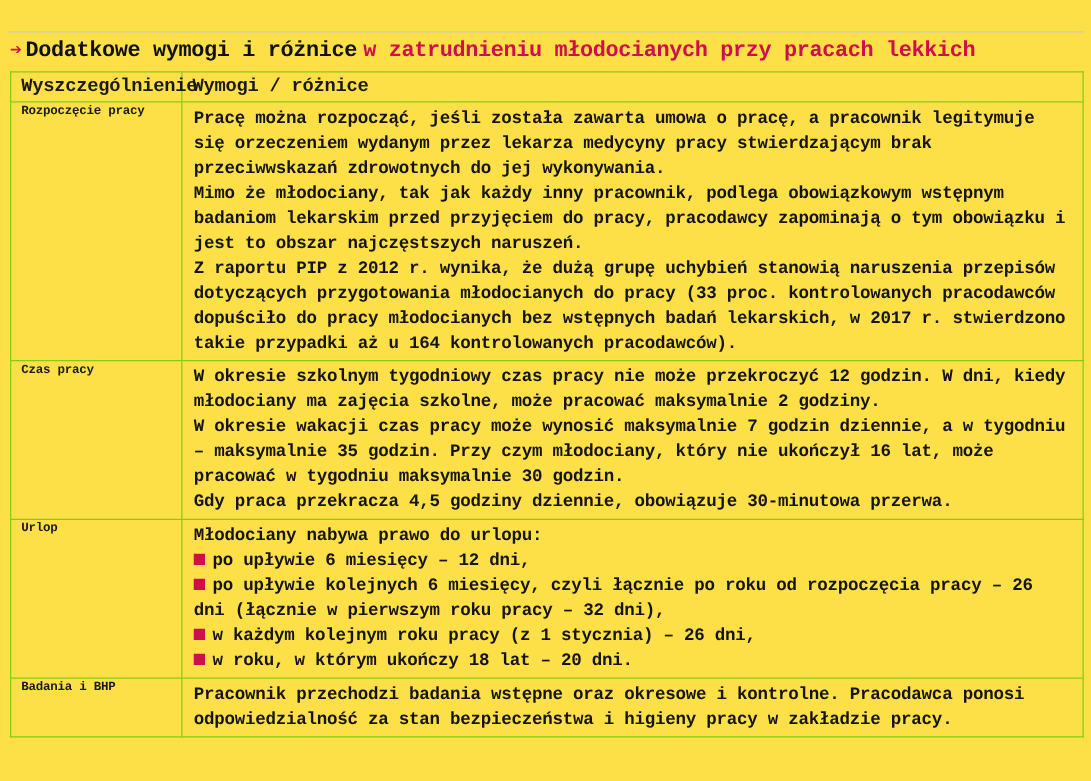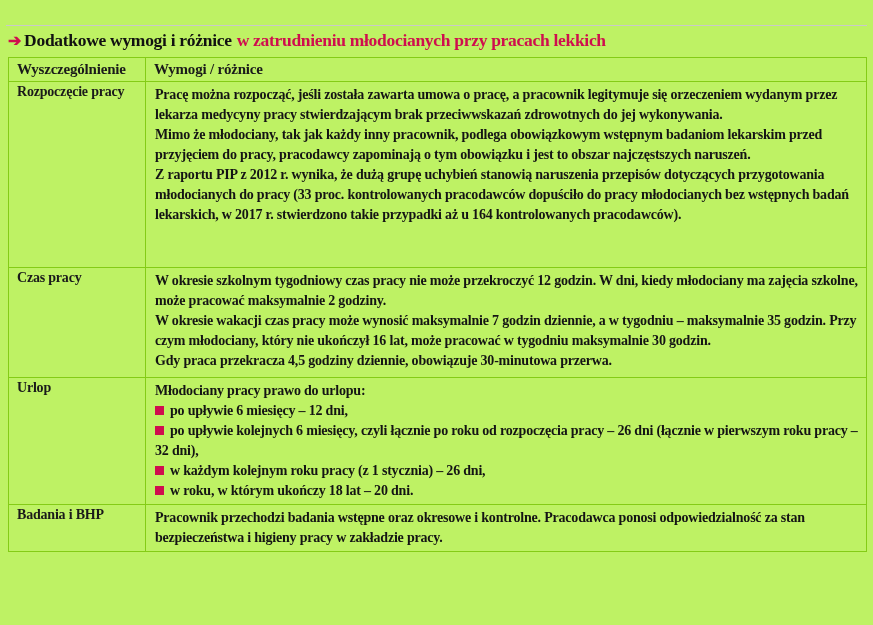--- a/index.html
+++ b/index.html
@@ -4,22 +4,22 @@
 <style>
   html, body {
     margin: 0;
     padding: 0;
     background: #ffffff;
   }
   .page {
     position: relative;
     width: 873px;
     height: 625px;
-    background: #bef264;
-    font-family: Liberation Serif, serif;
+    background: #fde047;
+    font-family: Liberation Mono, monospace;
     color: #141414;
     box-sizing: border-box;
   }
   .top-rule {
     position: absolute;
     left: 6px;
     right: 6px;
     top: 25px;
     border-top: 1px solid #c9c9c9;
   }
@@ -59,21 +59,21 @@
     height: 24px;
     font-size: 15px;
     text-align: left;
     padding: 2px 8px;
     vertical-align: middle;
     color: #1a1a1a;
   }
   td.label-cell {
     vertical-align: middle;
     padding: 2px 6px 2px 8px;
-    font-size: 14px;
+    font-size: 10px;
     color: #1a1a1a;
   }
   td.content-cell {
     padding: 3px 8px 3px 9px;
     font-size: 14px;
     line-height: 20px;
     color: #141414;
   }
   td.content-cell p { margin: 0; }
   .bullet-item { margin: 0; }
@@ -129,21 +129,21 @@
         <td class="content-cell">
           <p>W okresie szkolnym tygodniowy czas pracy nie może przekroczyć 12 godzin. W dni, kiedy młodociany ma zajęcia szkolne, może pracować maksymalnie 2 godziny.</p>
           <p>W okresie wakacji czas pracy może wynosić maksymalnie 7 godzin dziennie, a w tygodniu – maksymalnie 35 godzin. Przy czym młodociany, który nie ukończył 16 lat, może pracować w tygodniu maksymalnie 30 godzin.</p>
           <p>Gdy praca przekracza 4,5 godziny dziennie, obowiązuje 30-minutowa przerwa.</p>
         </td>
       </tr>
 
       <tr class="r3">
         <td class="label-cell">Urlop</td>
         <td class="content-cell">
-          <p>Młodociany pracy prawo do urlopu:</p>
+          <p>Młodociany nabywa prawo do urlopu:</p>
           <p class="bullet-item"><span class="sq"></span><span>po upływie 6 miesięcy – 12 dni,</span></p>
           <p class="bullet-item"><span class="sq"></span><span>po upływie kolejnych 6 miesięcy, czyli łącznie po roku od rozpoczęcia pracy – 26 dni (łącznie w pierwszym roku pracy – 32 dni),</span></p>
           <p class="bullet-item"><span class="sq"></span><span>w każdym kolejnym roku pracy (z 1 stycznia) – 26 dni,</span></p>
           <p class="bullet-item"><span class="sq"></span><span>w roku, w którym ukończy 18 lat – 20 dni.</span></p>
         </td>
       </tr>
 
 
       <tr class="r5">
         <td class="label-cell">Badania i BHP</td>

